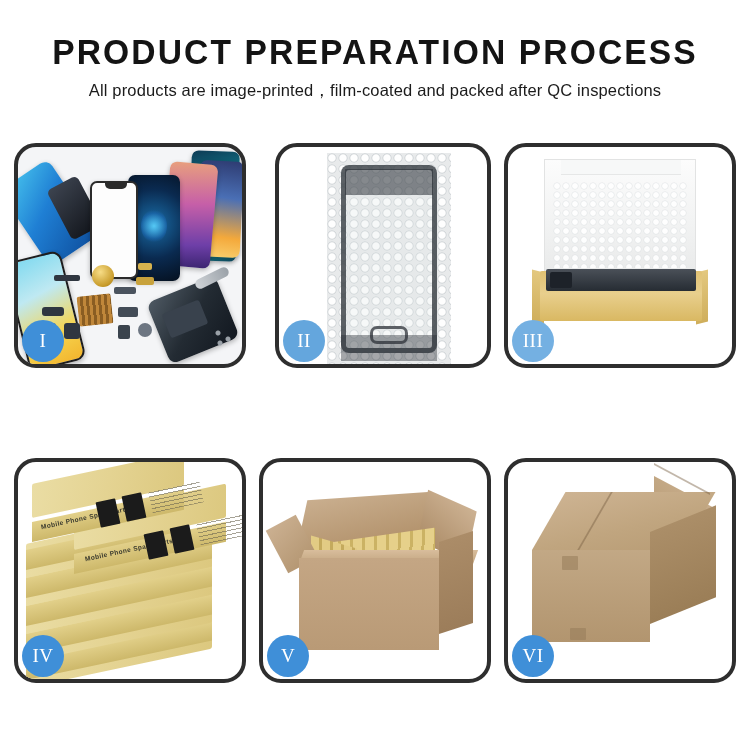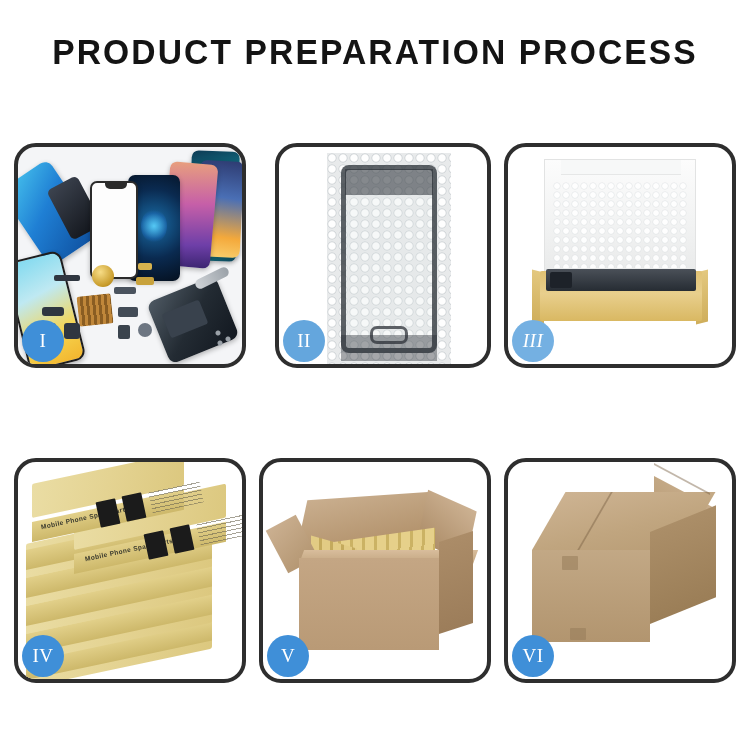--- a/index.html
+++ b/index.html
@@ -39,21 +39,21 @@
   
   .badge{
     position:absolute;left:4px;bottom:2px;width:42px;height:42px;
     border-radius:50%;background:#3f8fd8;
     display:flex;align-items:center;justify-content:center;
     color:#ffffff;font-size:19px;letter-spacing:.5px;
     font-family:"Liberation Serif","DejaVu Serif",serif;
     z-index:40;
   }
   .badge.soft{background:#64a6dd;}
-  .badge.pale{background:#74b0e2;font-style:italic;}
+  .badge.pale{background:#74b0e2;}
 
   
   .p1{background:#f4f5f7;}
   .ph{position:absolute;border-radius:8px;box-shadow:0 2px 5px rgba(0,0,0,.28);}
   .ph-blue{
     left:2px;top:20px;width:58px;height:92px;border-radius:9px;
     background:linear-gradient(150deg,#49c7ef 0%,#1f7fd4 45%,#0e4f9e 100%);
     transform:rotate(-34deg);
   }
   .ph-blue:after{content:"";position:absolute;right:-12px;top:28px;width:34px;height:56px;
@@ -250,20 +250,21 @@
   .t1{left:54px;top:94px;width:16px;height:14px;}
   .t2{left:62px;top:166px;width:16px;height:12px;}
 </style>
 </head>
 <body>
 
 <div class="page">
 
   <div class="header">
     <div class="title">PRODUCT PREPARATION PROCESS</div>
+    <div class="subtitle">All products are image-printed，film-coated and packed after QC inspections</div>
   </div>
 
   <div class="grid">
 
     <div class="panel p1">
       <div class="stage">
         <div class="ph ph-blue"></div>
         <div class="ph ph-teal"></div>
         <div class="ph ph-orange"></div>
         <div class="ph ph-purple"></div>

